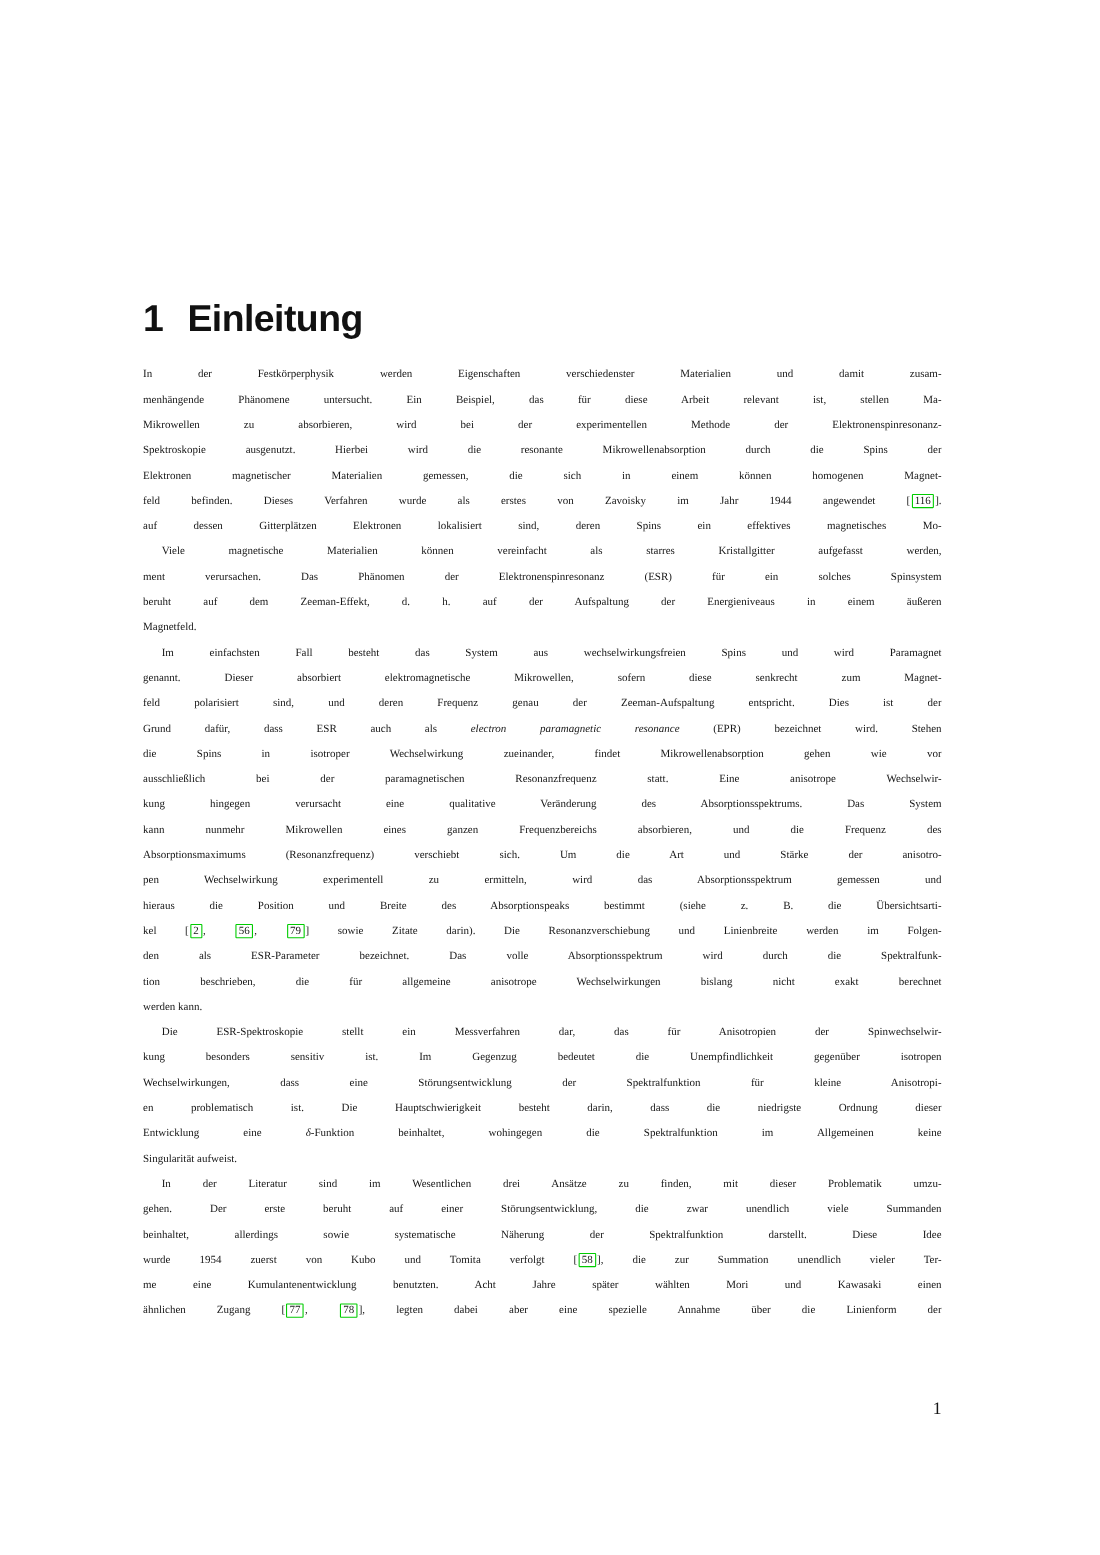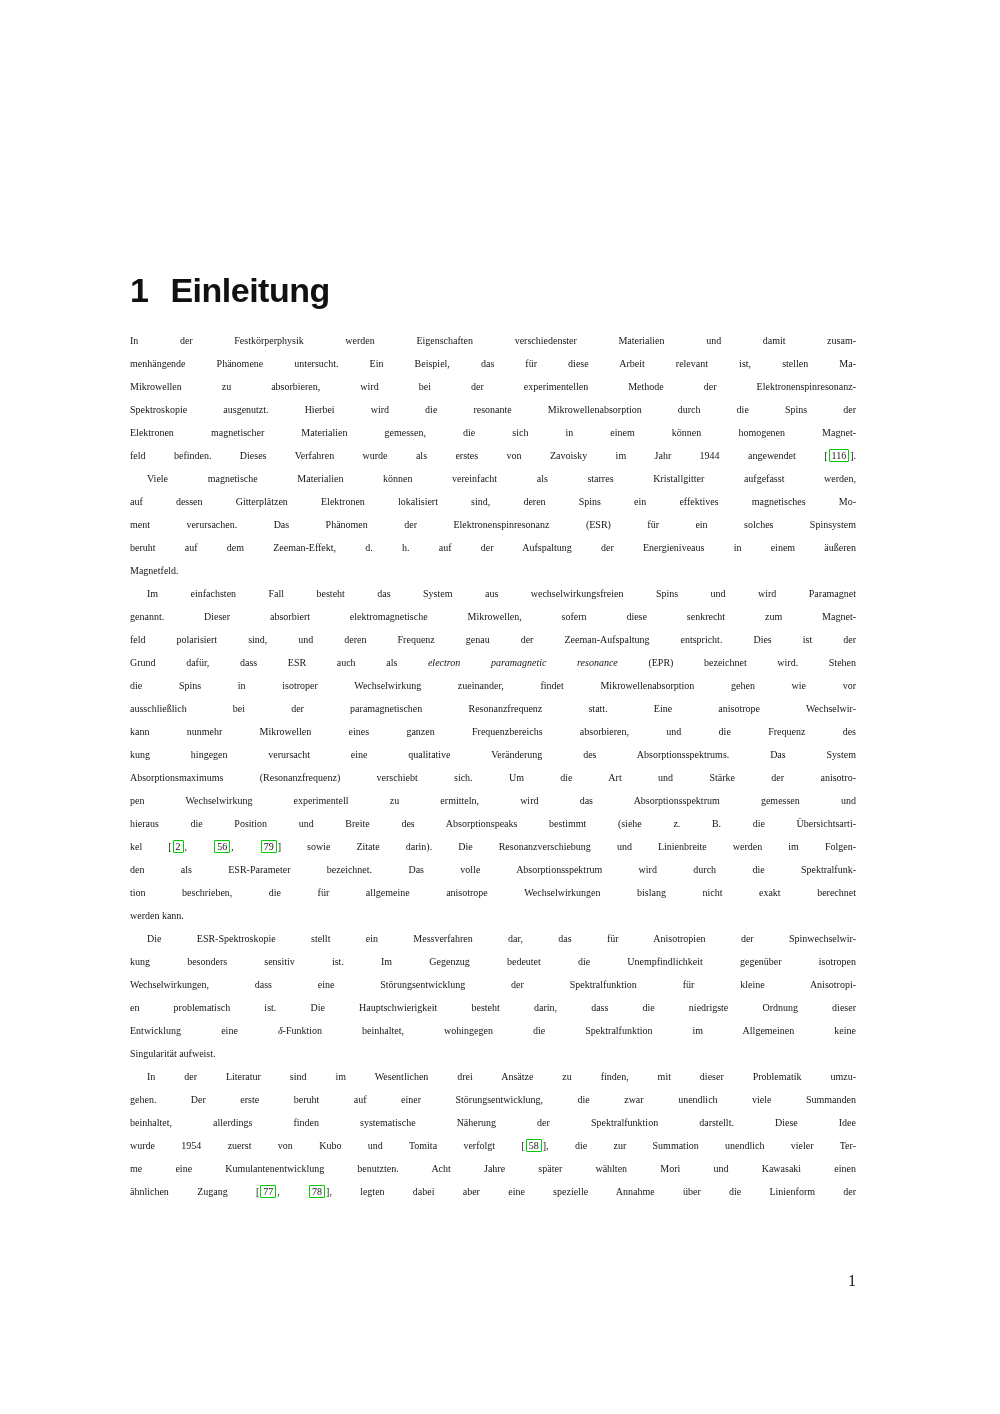--- a/index.html
+++ b/index.html
@@ -77,55 +77,55 @@
   <div class="body-text">
       <div class="para">
         <div class="line">In der Festkörperphysik werden Eigenschaften verschiedenster Materialien und damit zusam-</div>
         <div class="line">menhängende Phänomene untersucht. Ein Beispiel, das für diese Arbeit relevant ist, stellen Ma-</div>
         <div class="line">Mikrowellen zu absorbieren, wird bei der experimentellen Methode der Elektronenspinresonanz-</div>
         <div class="line">Spektroskopie ausgenutzt. Hierbei wird die resonante Mikrowellenabsorption durch die Spins der</div>
         <div class="line">Elektronen magnetischer Materialien gemessen, die sich in einem können homogenen Magnet-</div>
         <div class="line">feld befinden. Dieses Verfahren wurde als erstes von Zavoisky im Jahr 1944 angewendet [<span class="cite">116</span>].</div>
       </div>
       <div class="para">
+        <div class="line">auf dessen Gitterplätzen Elektronen lokalisiert sind, deren Spins ein effektives magnetisches Mo-</div>
         <div class="line indent">Viele magnetische Materialien können vereinfacht als starres Kristallgitter aufgefasst werden,</div>
-        <div class="line">auf dessen Gitterplätzen Elektronen lokalisiert sind, deren Spins ein effektives magnetisches Mo-</div>
         <div class="line">ment verursachen. Das Phänomen der Elektronenspinresonanz (ESR) für ein solches Spinsystem</div>
         <div class="line">beruht auf dem Zeeman-Effekt, d. h. auf der Aufspaltung der Energieniveaus in einem äußeren</div>
         <div class="line endline">Magnetfeld.</div>
       </div>
       <div class="para">
         <div class="line indent">Im einfachsten Fall besteht das System aus wechselwirkungsfreien Spins und wird Paramagnet</div>
         <div class="line">genannt. Dieser absorbiert elektromagnetische Mikrowellen, sofern diese senkrecht zum Magnet-</div>
         <div class="line">feld polarisiert sind, und deren Frequenz genau der Zeeman-Aufspaltung entspricht. Dies ist der</div>
         <div class="line">Grund dafür, dass ESR auch als <span class="it">electron paramagnetic resonance</span> (EPR) bezeichnet wird. Stehen</div>
         <div class="line">die Spins in isotroper Wechselwirkung zueinander, findet Mikrowellenabsorption gehen wie vor</div>
         <div class="line">ausschließlich bei der paramagnetischen Resonanzfrequenz statt. Eine anisotrope Wechselwir-</div>
+        <div class="line">kung hingegen verursacht eine qualitative Veränderung des Absorptionsspektrums. Das System</div>
         <div class="line">kann nunmehr Mikrowellen eines ganzen Frequenzbereichs absorbieren, und die Frequenz des</div>
-        <div class="line">kung hingegen verursacht eine qualitative Veränderung des Absorptionsspektrums. Das System</div>
         <div class="line">Absorptionsmaximums (Resonanzfrequenz) verschiebt sich. Um die Art und Stärke der anisotro-</div>
         <div class="line">pen Wechselwirkung experimentell zu ermitteln, wird das Absorptionsspektrum gemessen und</div>
         <div class="line">hieraus die Position und Breite des Absorptionspeaks bestimmt (siehe z. B. die Übersichtsarti-</div>
         <div class="line">kel [<span class="cite">2</span>, <span class="cite">56</span>, <span class="cite">79</span>] sowie Zitate darin). Die Resonanzverschiebung und Linienbreite werden im Folgen-</div>
         <div class="line">den als ESR-Parameter bezeichnet. Das volle Absorptionsspektrum wird durch die Spektralfunk-</div>
         <div class="line">tion beschrieben, die für allgemeine anisotrope Wechselwirkungen bislang nicht exakt berechnet</div>
         <div class="line endline">werden kann.</div>
       </div>
       <div class="para">
         <div class="line indent">Die ESR-Spektroskopie stellt ein Messverfahren dar, das für Anisotropien der Spinwechselwir-</div>
         <div class="line">kung besonders sensitiv ist. Im Gegenzug bedeutet die Unempfindlichkeit gegenüber isotropen</div>
         <div class="line">Wechselwirkungen, dass eine Störungsentwicklung der Spektralfunktion für kleine Anisotropi-</div>
         <div class="line">en problematisch ist. Die Hauptschwierigkeit besteht darin, dass die niedrigste Ordnung dieser</div>
         <div class="line">Entwicklung eine <span class="it">δ</span>-Funktion beinhaltet, wohingegen die Spektralfunktion im Allgemeinen keine</div>
         <div class="line endline">Singularität aufweist.</div>
       </div>
       <div class="para">
         <div class="line indent">In der Literatur sind im Wesentlichen drei Ansätze zu finden, mit dieser Problematik umzu-</div>
         <div class="line">gehen. Der erste beruht auf einer Störungsentwicklung, die zwar unendlich viele Summanden</div>
-        <div class="line">beinhaltet, allerdings finden systematische Näherung der Spektralfunktion darstellt. Diese Idee</div>
+        <div class="line">beinhaltet, allerdings sowie systematische Näherung der Spektralfunktion darstellt. Diese Idee</div>
         <div class="line">wurde 1954 zuerst von Kubo und Tomita verfolgt [<span class="cite">58</span>], die zur Summation unendlich vieler Ter-</div>
         <div class="line">me eine Kumulantenentwicklung benutzten. Acht Jahre später wählten Mori und Kawasaki einen</div>
         <div class="line">ähnlichen Zugang [<span class="cite">77</span>, <span class="cite">78</span>], legten dabei aber eine spezielle Annahme über die Linienform der</div>
       </div>
     </div>
 
   <div class="page-number">1</div>
 
 </div>
 

